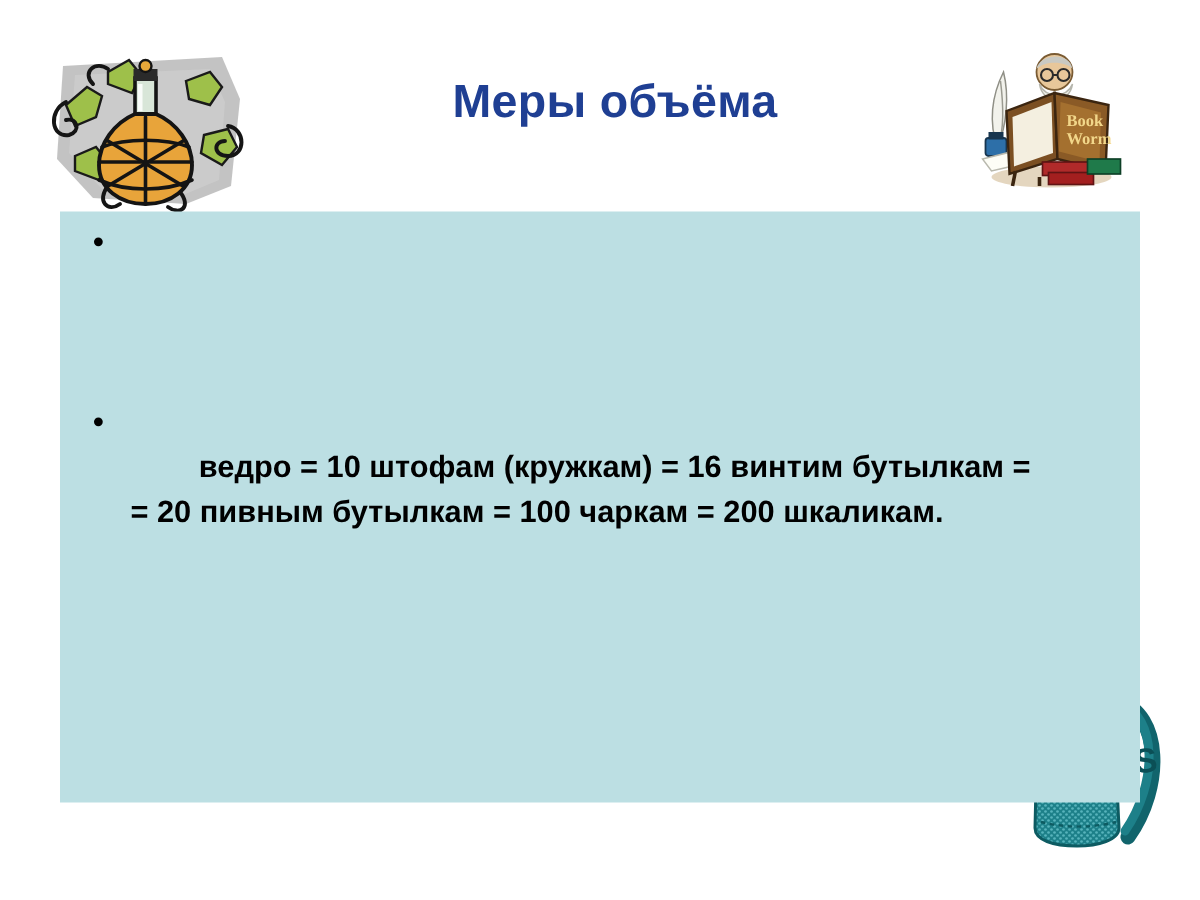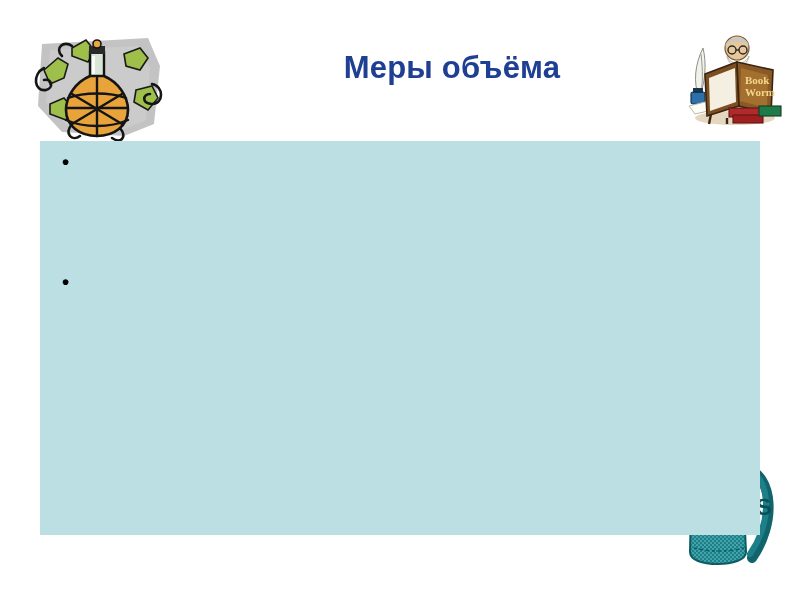--- a/index.html
+++ b/index.html
@@ -26,21 +26,20 @@
     position: absolute;
     left: 160px;
     top: 50px;
     width: 500px;
     text-align: center;
     font-size: 31px;
     font-weight: bold;
     color: #1f3f93;
     letter-spacing: 0.2px;
     white-space: nowrap;
-    padding-left: 42px;
   }
 
   
   .content-panel {
     position: absolute;
     left: 40px;
     top: 141px;
     width: 720px;
     height: 394px;
     background: #bcdfe3;
@@ -79,21 +78,21 @@
     position: absolute;
     left: 28px;
     top: 28px;
     width: 140px;
     height: 118px;
   }
 
   
   .clip-bookworm {
     position: absolute;
-    left: 683px;
+    left: 649px;
     top: 30px;
     width: 100px;
     height: 96px;
   }
 
   
   .clip-jeansbag {
     position: absolute;
     left: 676px;
     top: 440px;
@@ -232,19 +231,20 @@
   </div>
 
   <div class="content-panel">
     <div class="bullet-list">
 
       <p class="bullet-item">
         <span class="dot">•</span>
       </p>
 
       <p class="bullet-item">
-        <span class="dot">•</span>
+        <span class="dot">•</span><span>ведро = 10 штофам (кружкам) = 16 винтим бутылкам =
+= 20 пивным бутылкам = 100 чаркам = 200 шкаликам.</span>
       </p>
 
     </div>
   </div>
 
 </div>
 
 </body></html>

